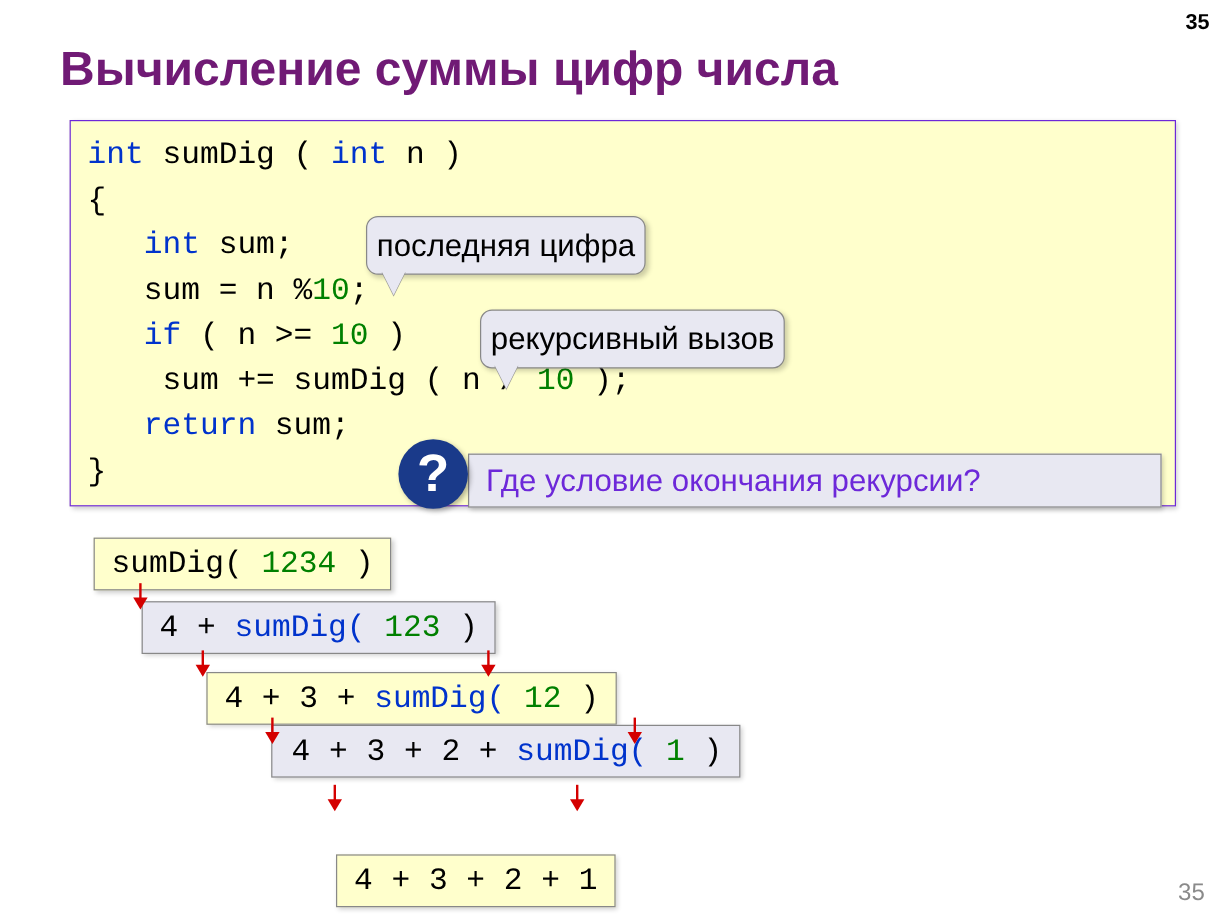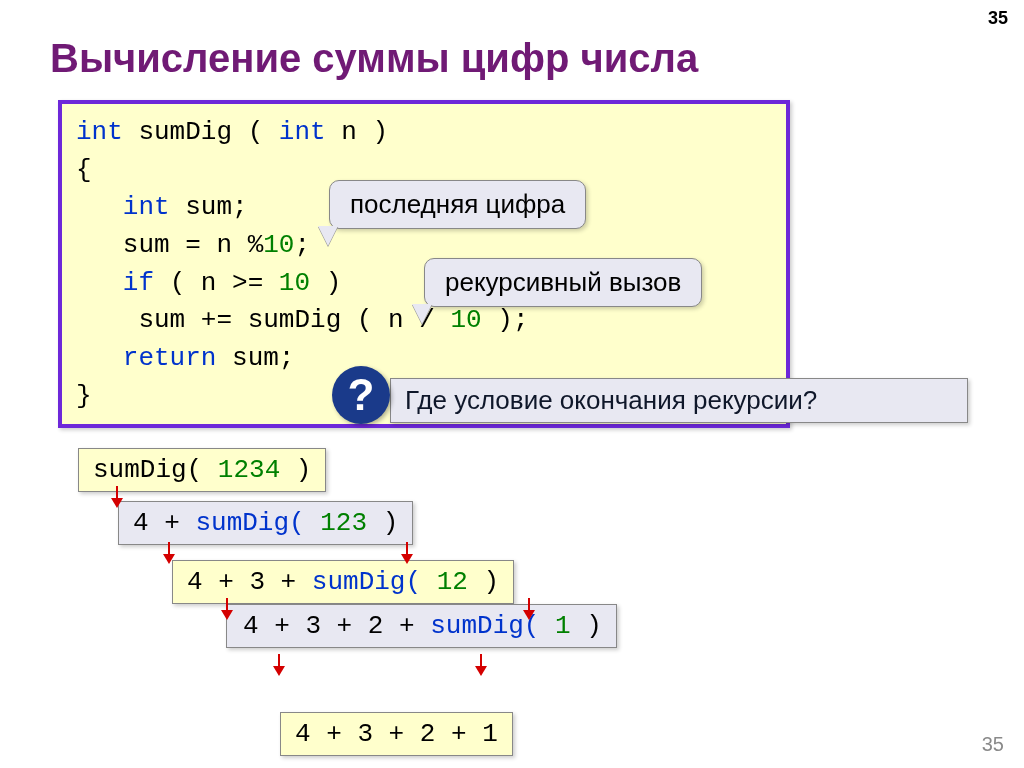--- a/index.html
+++ b/index.html
@@ -32,63 +32,62 @@
     top: 36px;
     left: 50px;
     font-size: 40px;
     font-weight: bold;
     color: #701a75;
   }
   .code-block {
     position: absolute;
     left: 58px;
     top: 100px;
-    width: 732px;
+    width: 922px;
     background: #ffffcc;
-    border: 4px solid #6d28d9;
+    border: 1px solid #6d28d9;
     padding: 10px 14px 8px 14px;
     font-family: "Courier New", monospace;
     font-size: 26px;
     line-height: 1.45;
     box-shadow: 2px 2px 4px rgba(0,0,0,0.2);
     white-space: pre;
   }
   .kw-blue { color: #0033cc; }
   .kw-green { color: #008000; }
   .kw-def { color: #000; }
 
   .callout {
     position: absolute;
     background: #e8e8f2;
     border: 1px solid #888;
     border-radius: 10px;
-    padding: 8px 20px;
+    padding: 8px 8px;
     font-size: 26px;
     color: #000;
     box-shadow: 2px 2px 4px rgba(0,0,0,0.2);
-    margin-left: 24px;
   }
   .callout-tail {
     position: absolute;
     width: 0; height: 0;
   }
   .tail-down {
     border-left: 10px solid transparent;
     border-right: 10px solid transparent;
     border-top: 20px solid #e8e8f2;
     filter: drop-shadow(0 1px 0 #888);
   }
 
   .question-box {
     position: absolute;
     background: #e8e8f2;
     border: 1px solid #888;
     padding: 6px 14px;
     font-size: 26px;
-    color: #0f172a;
+    color: #6d28d9;
     box-shadow: 2px 2px 4px rgba(0,0,0,0.2);
   }
   .q-circle {
     position: absolute;
     width: 58px;
     height: 58px;
     border-radius: 50%;
     background: #1a3a8a;
     color: #fff;
     font-size: 44px;

